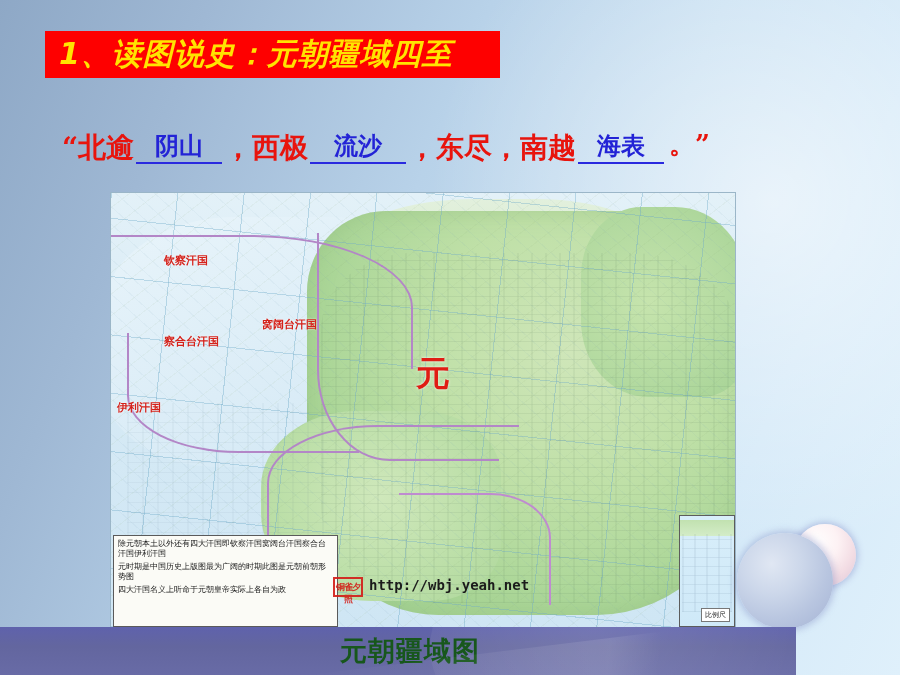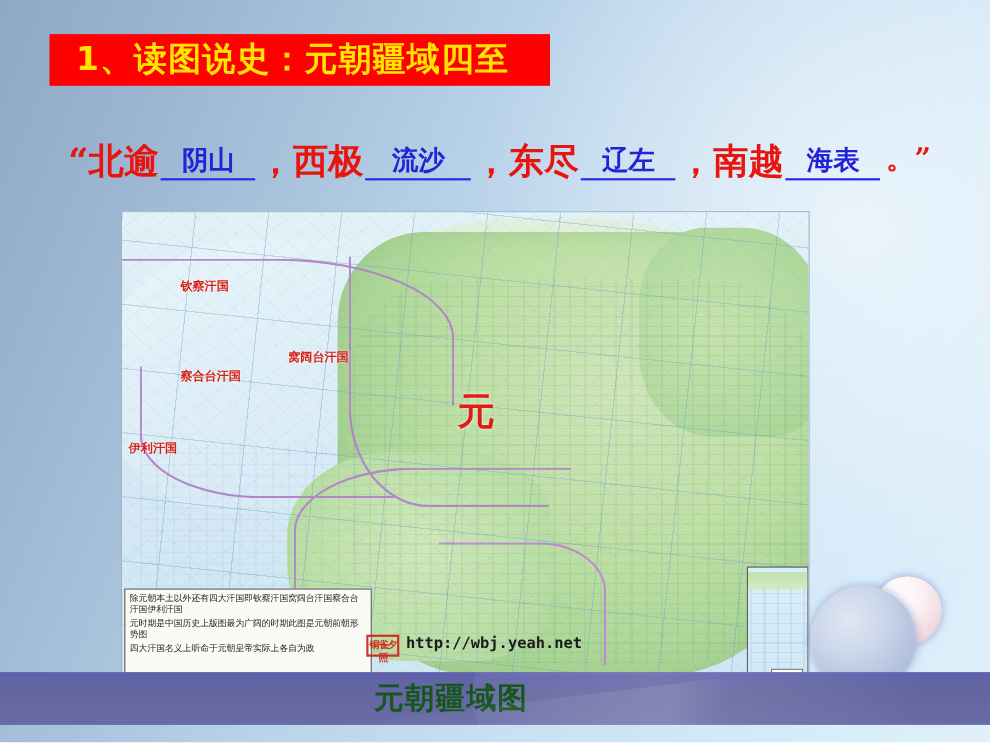--- a/index.html
+++ b/index.html
@@ -21,22 +21,22 @@
     overflow: hidden;
     background:
       radial-gradient(circle at 86% 30%, rgba(255,255,255,0.55) 0%, rgba(255,255,255,0.0) 38%),
       linear-gradient(112deg, #8ea8c6 0%, #9fb8d4 18%, #b8d2e9 42%, #c8e0f2 62%, #d4e9f8 80%, #dff0fb 100%);
   }
 
   
   .footer-band {
     position: absolute;
     left: 0;
-    bottom: 16px;
-    width: 900px;
+    bottom: 0;
+    width: 796px;
     height: 48px;
     background: linear-gradient(180deg, #5f62ac 0%, #63669f 40%, #686ba6 100%);
     overflow: hidden;
   }
   .footer-band:before {
     content: "";
     position: absolute;
     left: 430px;
     top: -110px;
     width: 470px;
@@ -91,22 +91,23 @@
   
   .title-banner {
     position: absolute;
     left: 45px;
     top: 31px;
     width: 455px;
     height: 47px;
     background: #fe0000;
     display: flex;
     align-items: center;
-    padding-left: 24px;
+    padding-left: 14px;
     box-sizing: border-box;
+    font-style: italic;
   }
   .title-text {
     font-family: "DejaVu Sans", "Liberation Sans", sans-serif;
     font-size: 30px;
     font-weight: 600;
     color: #ffe400;
     letter-spacing: 1px;
     white-space: nowrap;
   }
 
@@ -116,21 +117,21 @@
     left: 62px;
     top: 118px;
     width: 800px;
     height: 46px;
     display: flex;
     align-items: flex-end;
     white-space: nowrap;
   }
   .q-red {
     font-family: "DejaVu Serif", "Liberation Serif", serif;
-    font-size: 32px;
+    font-size: 28px;
     font-weight: 600;
     color: #e8140d;
     line-height: 1;
     padding-bottom: 2px;
   }
   .q-blank {
     position: relative;
     display: inline-block;
     width: 86px;
     height: 40px;
@@ -449,23 +450,20 @@
     <span class="q-blank">
       <span class="q-answer">阴山</span>
     </span>
     <span class="q-red">，西极</span>
 
     <span class="q-blank wide">
       <span class="q-answer">流沙</span>
     </span>
     <span class="q-red">，东尽</span>
 
-    <span class="q-blank">
-      <span class="q-answer">辽左</span>
-    </span>
     <span class="q-red">，南越</span>
 
     <span class="q-blank">
       <span class="q-answer">海表</span>
     </span>
 
     <span class="q-tail">。”</span>
   </div>
 
 

